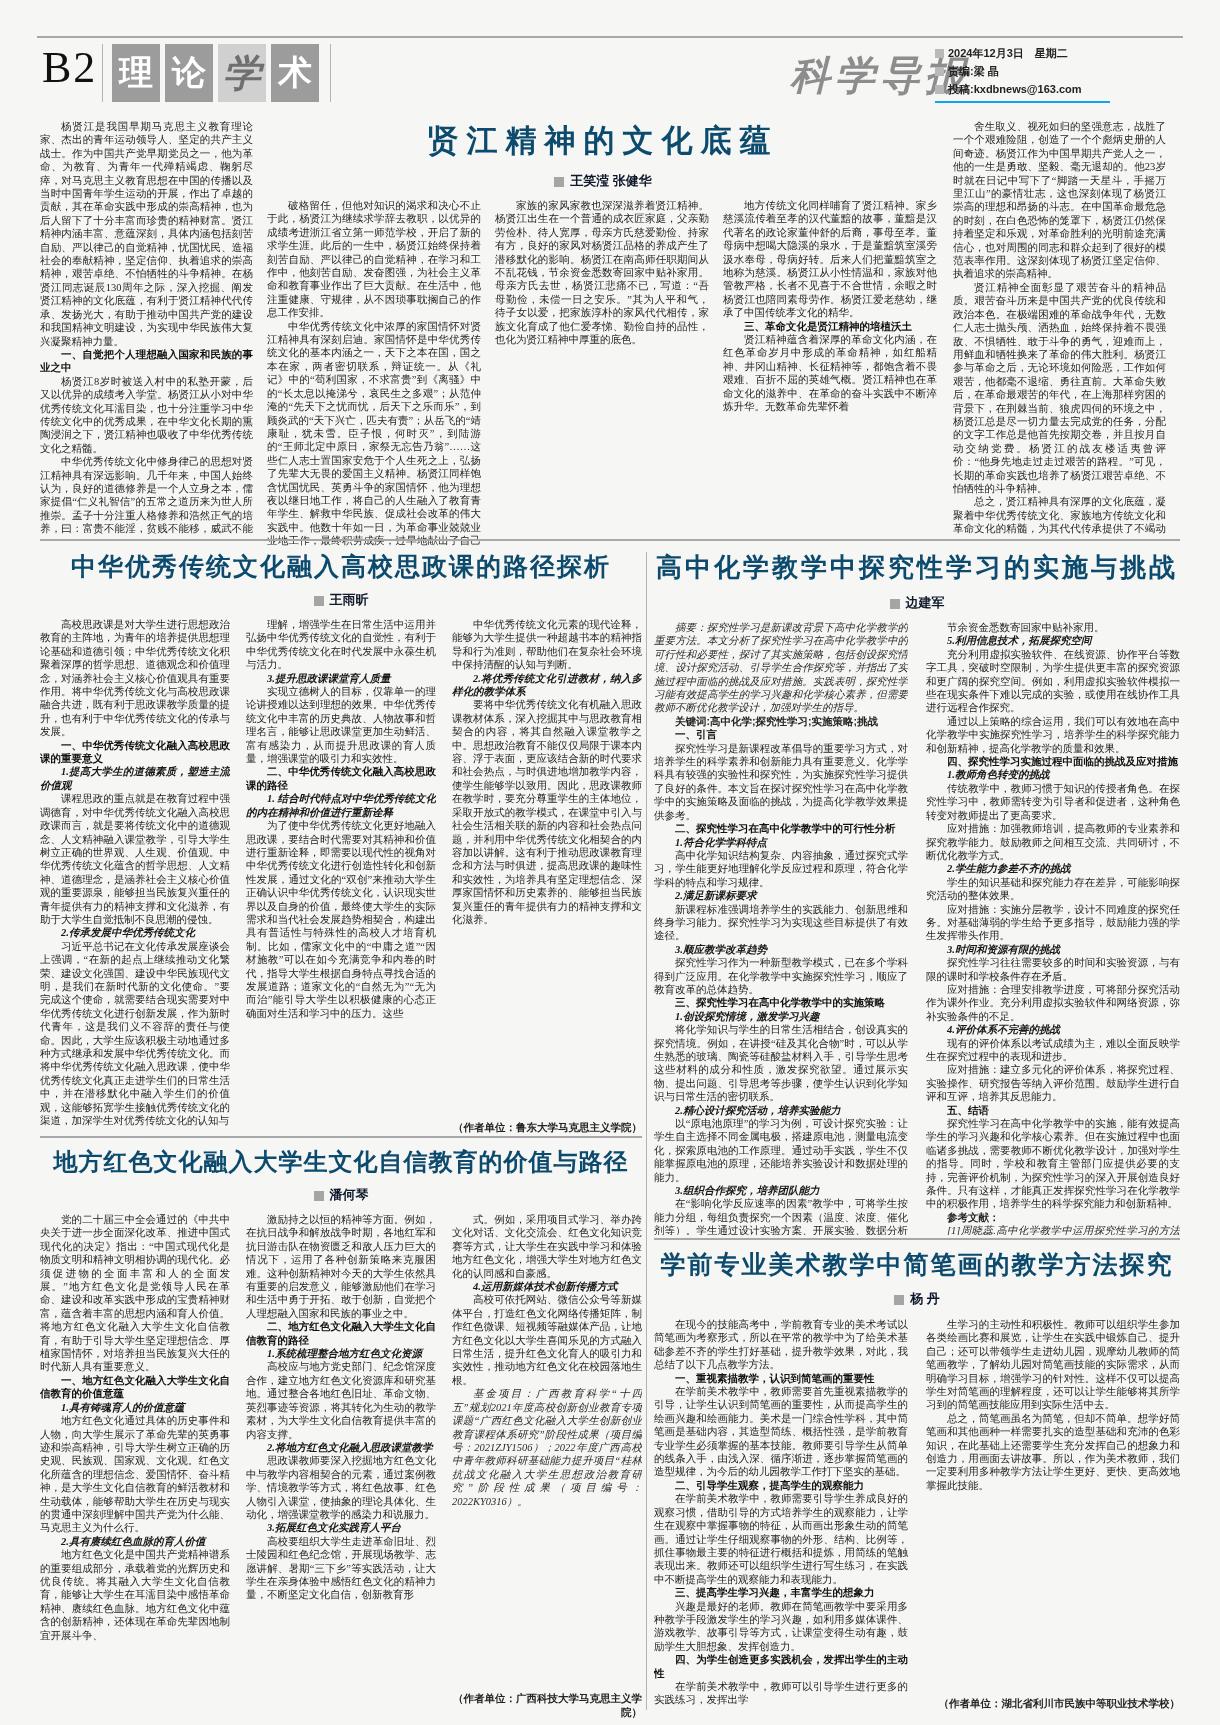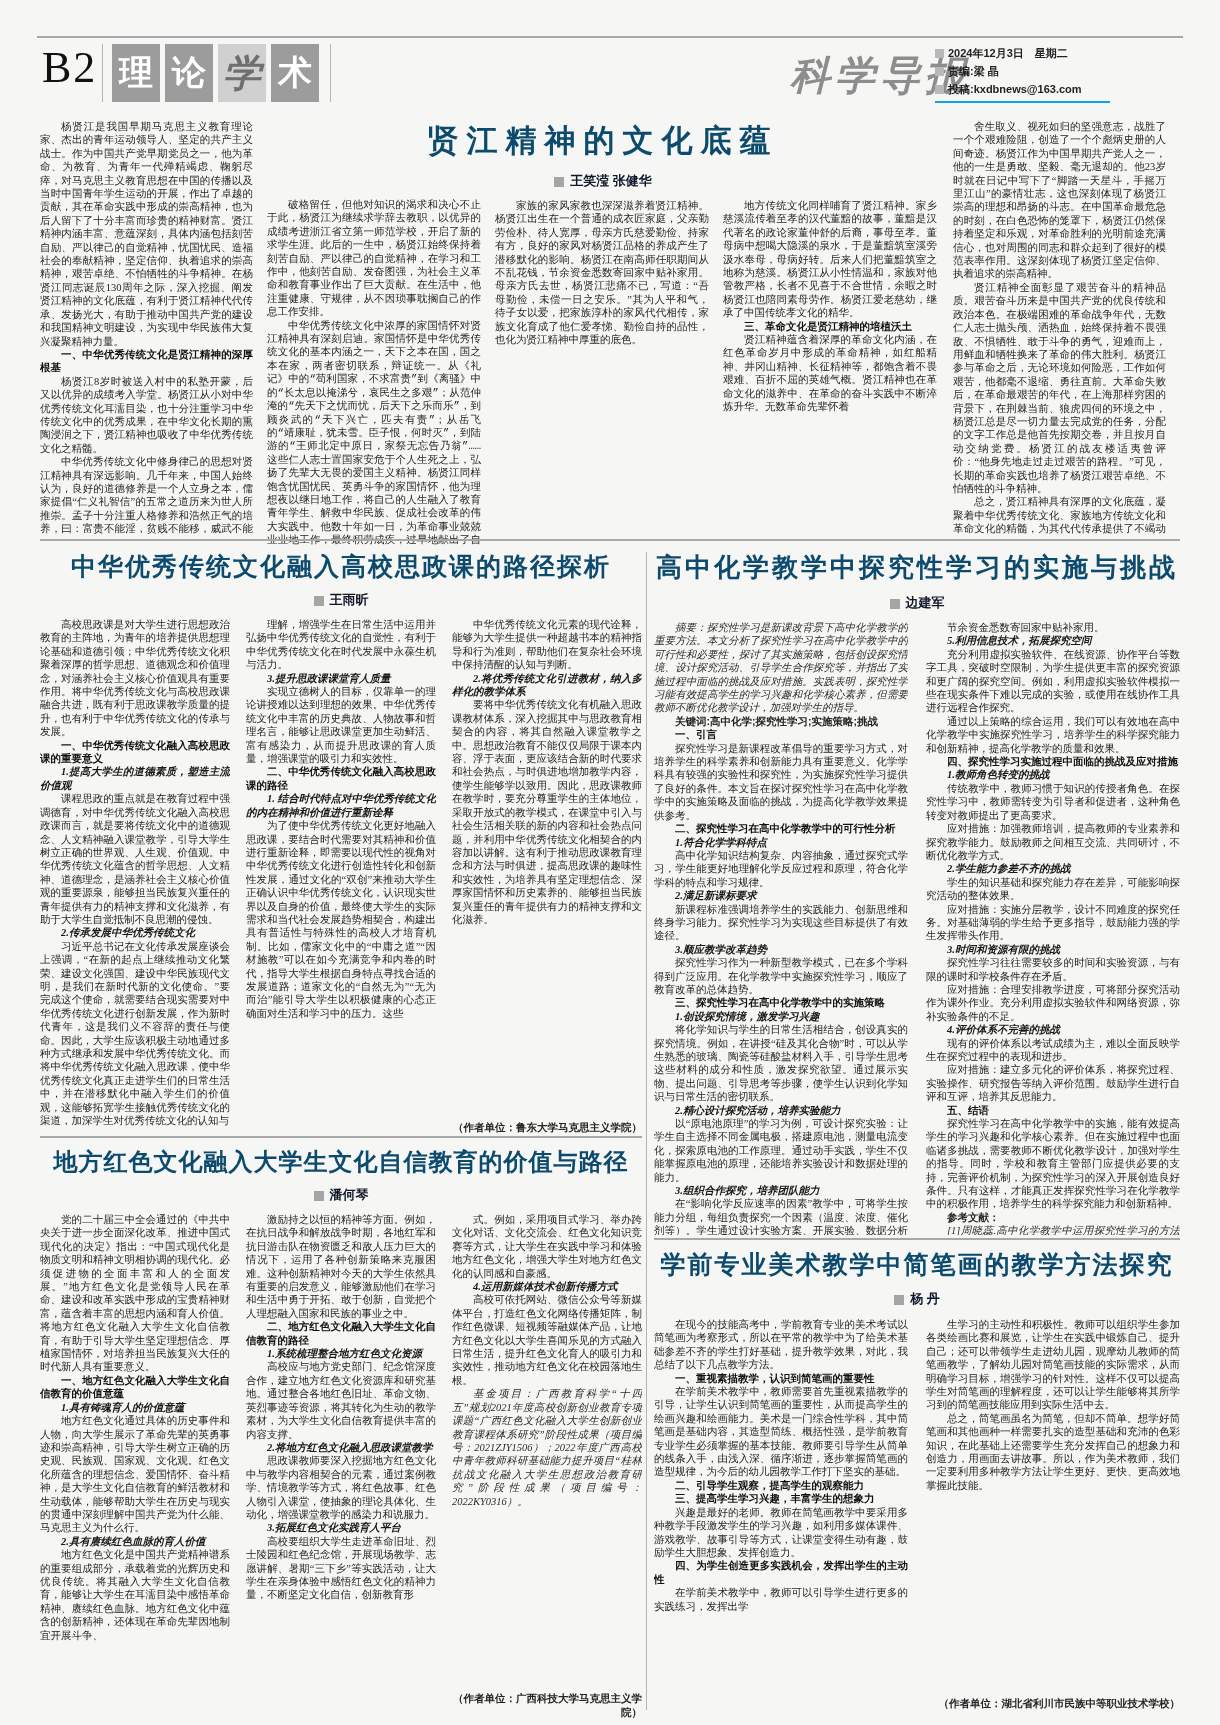--- a/index.html
+++ b/index.html
@@ -66,29 +66,29 @@
     </div>
   <div class="row" style="margin-bottom:0;">
       <span class="sq"></span>
       <span>投稿:kxdbnews@163.com</span>
     </div>
 </div>
 
 <div class="abs" style="left:40px;top:112px;width:1140px;height:423px;display:flex;gap:14px;">
   <div class="col" style="width:213px;height:423px;padding-top:8px;">
       <p class="it-p">杨贤江是我国早期马克思主义教育理论家、杰出的青年运动领导人、坚定的共产主义战士。作为中国共产党早期党员之一，他为革命、为教育、为青年一代殚精竭虑、鞠躬尽瘁，对马克思主义教育思想在中国的传播以及当时中国青年学生运动的开展，作出了卓越的贡献，其在革命实践中形成的崇高精神，也为后人留下了十分丰富而珍贵的精神财富。贤江精神内涵丰富、意蕴深刻，具体内涵包括刻苦自励、严以律己的自觉精神，忧国忧民、造福社会的奉献精神，坚定信仰、执着追求的崇高精神，艰苦卓绝、不怕牺牲的斗争精神。在杨贤江同志诞辰130周年之际，深入挖掘、阐发贤江精神的文化底蕴，有利于贤江精神代代传承、发扬光大，有助于推动中国共产党的建设和我国精神文明建设，为实现中华民族伟大复兴凝聚精神力量。</p>
-      <p class="it-h">一、中华优秀传统文化是贤江精神的深厚根基</p>
+      <p class="it-h">一、自觉把个人理想融入国家和民族的事业之中</p>
       <p class="it-p">杨贤江8岁时被送入村中的私塾开蒙，后又以优异的成绩考入学堂。杨贤江从小对中华优秀传统文化耳濡目染，也十分注重学习中华传统文化中的优秀成果，在中华文化长期的熏陶浸润之下，贤江精神也吸收了中华优秀传统文化之精髓。</p>
       <p class="it-p">中华优秀传统文化中修身律己的思想对贤江精神具有深远影响。几千年来，中国人始终认为，良好的道德修养是一个人立身之本，儒家提倡“仁义礼智信”的五常之道历来为世人所推崇。孟子十分注重人格修养和浩然正气的培养，曰：富贵不能淫，贫贱不能移，威武不能屈。《易·乾》中提出：“天行健，君子以自强不息。”强调君子应该始终积极努力向上、永不停歇；《礼记·大学》中也指出“修身齐家治国平天下”。杨贤江自小聪颖过人，从诚意学堂毕业后，被学堂</p>
     </div>
   <div style="width:672px;">
     <div class="art-title" style="font-size:31px;letter-spacing:8px;padding-top:8px;">贤江精神的文化底蕴</div>
     <div class="byline" style="margin:10px 0 9px 0;"><span class="sq"></span><span>王笑滢  张健华</span></div>
     <div class="cols" style="gap:14px;">
-      <div class="col" style="width:214px;height:347px;font-family:Liberation Mono, monospace;">
+      <div class="col" style="width:214px;height:347px;">
           <p class="it-p">破格留任，但他对知识的渴求和决心不止于此，杨贤江为继续求学辞去教职，以优异的成绩考进浙江省立第一师范学校，开启了新的求学生涯。此后的一生中，杨贤江始终保持着刻苦自励、严以律己的自觉精神，在学习和工作中，他刻苦自励、发奋图强，为社会主义革命和教育事业作出了巨大贡献。在生活中，他注重健康、守规律，从不因琐事耽搁自己的作息工作安排。</p>
           <p class="it-p">中华优秀传统文化中浓厚的家国情怀对贤江精神具有深刻启迪。家国情怀是中华优秀传统文化的基本内涵之一，天下之本在国，国之本在家，两者密切联系，辩证统一。从《礼记》中的“苟利国家，不求富贵”到《离骚》中的“长太息以掩涕兮，哀民生之多艰”；从范仲淹的“先天下之忧而忧，后天下之乐而乐”，到顾炎武的“天下兴亡，匹夫有责”；从岳飞的“靖康耻，犹未雪。臣子恨，何时灭”，到陆游的“王师北定中原日，家祭无忘告乃翁”……这些仁人志士置国家安危于个人生死之上，弘扬了先辈大无畏的爱国主义精神。杨贤江同样饱含忧国忧民、英勇斗争的家国情怀，他为理想夜以继日地工作，将自己的人生融入了教育青年学生、解救中华民族、促成社会改革的伟大实践中。他数十年如一日，为革命事业兢兢业业地工作，最终积劳成疾，过早地献出了自己的生命。这是他忧国忧民、造福社会的奉献精神的最好诠释。</p>
         </div>
       <div class="col" style="width:214px;height:347px;">
           <p class="it-p">家族的家风家教也深深滋养着贤江精神。杨贤江出生在一个普通的成衣匠家庭，父亲勤劳俭朴、待人宽厚，母亲方氏慈爱勤俭、持家有方，良好的家风对杨贤江品格的养成产生了潜移默化的影响。杨贤江在南高师任职期间从不乱花钱，节余资金悉数寄回家中贴补家用。母亲方氏去世，杨贤江悲痛不已，写道：“吾母勤俭，未偿一日之安乐。”其为人平和气，待子女以爱，把家族淳朴的家风代代相传，家族文化育成了他仁爱孝悌、勤俭自持的品性，也化为贤江精神中厚重的底色。</p>
         </div>
       <div class="col" style="width:214px;height:347px;">
           <p class="it-p">地方传统文化同样哺育了贤江精神。家乡慈溪流传着至孝的汉代董黯的故事，董黯是汉代著名的政论家董仲舒的后裔，事母至孝。董母病中想喝大隐溪的泉水，于是董黯筑室溪旁汲水奉母，母病好转。后来人们把董黯筑室之地称为慈溪。杨贤江从小性情温和，家族对他管教严格，长者不见喜于不合世情，余暇之时杨贤江也陪同素母劳作。杨贤江爱老慈幼，继承了中国传统孝文化的精华。</p>
           <p class="it-h">三、革命文化是贤江精神的培植沃土</p>
           <p class="it-p">贤江精神蕴含着深厚的革命文化内涵，在红色革命岁月中形成的革命精神，如红船精神、井冈山精神、长征精神等，都饱含着不畏艰难、百折不屈的英雄气概。贤江精神也在革命文化的滋养中、在革命的奋斗实践中不断淬炼升华。无数革命先辈怀着</p>
@@ -222,20 +222,21 @@
 
 <div class="abs" style="left:654px;top:1248px;width:526px;">
   <div class="art-title" style="font-size:25px;letter-spacing:2px;">学前专业美术教学中简笔画的教学方法探究</div>
   <div class="byline" style="margin:9px 0 10px 0;"><span class="sq"></span><span>杨 丹</span></div>
   <div class="cols" style="gap:18px;">
     <div class="col" style="width:254px;height:392px;">
         <p class="it-p">在现今的技能高考中，学前教育专业的美术考试以简笔画为考察形式，所以在平常的教学中为了给美术基础参差不齐的学生打好基础，提升教学效果，对此，我总结了以下几点教学方法。</p>
         <p class="it-h">一、重视素描教学，认识到简笔画的重要性</p>
         <p class="it-p">在学前美术教学中，教师需要首先重视素描教学的引导，让学生认识到简笔画的重要性，从而提高学生的绘画兴趣和绘画能力。美术是一门综合性学科，其中简笔画是基础内容，其造型简练、概括性强，是学前教育专业学生必须掌握的基本技能。教师要引导学生从简单的线条入手，由浅入深、循序渐进，逐步掌握简笔画的造型规律，为今后的幼儿园教学工作打下坚实的基础。</p>
         <p class="it-h">二、引导学生观察，提高学生的观察能力</p>
+        <p class="it-p">在学前美术教学中，教师需要引导学生养成良好的观察习惯，借助引导的方式培养学生的观察能力，让学生在观察中掌握事物的特征，从而画出形象生动的简笔画。通过让学生仔细观察事物的外形、结构、比例等，抓住事物最主要的特征进行概括和提炼，用简练的笔触表现出来。教师还可以组织学生进行写生练习，在实践中不断提高学生的观察能力和表现能力。</p>
         <p class="it-h">三、提高学生学习兴趣，丰富学生的想象力</p>
         <p class="it-p">兴趣是最好的老师。教师在简笔画教学中要采用多种教学手段激发学生的学习兴趣，如利用多媒体课件、游戏教学、故事引导等方式，让课堂变得生动有趣，鼓励学生大胆想象、发挥创造力。</p>
         <p class="it-h">四、为学生创造更多实践机会，发挥出学生的主动性</p>
         <p class="it-p">在学前美术教学中，教师可以引导学生进行更多的实践练习，发挥出学</p>
       </div>
     <div class="col colflex" style="width:254px;height:392px;">
         <p class="it-p">生学习的主动性和积极性。教师可以组织学生参加各类绘画比赛和展览，让学生在实践中锻炼自己、提升自己；还可以带领学生走进幼儿园，观摩幼儿教师的简笔画教学，了解幼儿园对简笔画技能的实际需求，从而明确学习目标，增强学习的针对性。这样不仅可以提高学生对简笔画的理解程度，还可以让学生能够将其所学习到的简笔画技能应用到实际生活中去。</p>
         <p class="it-p">总之，简笔画虽名为简笔，但却不简单。想学好简笔画和其他画种一样需要扎实的造型基础和充沛的色彩知识，在此基础上还需要学生充分发挥自己的想象力和创造力，用画面去讲故事。所以，作为美术教师，我们一定要利用多种教学方法让学生更好、更快、更高效地掌握此技能。</p>
         <p class="it-author">（作者单位：湖北省利川市民族中等职业技术学校）</p>
       </div>

